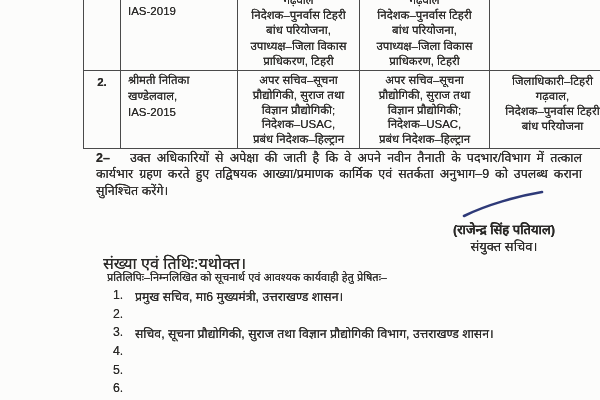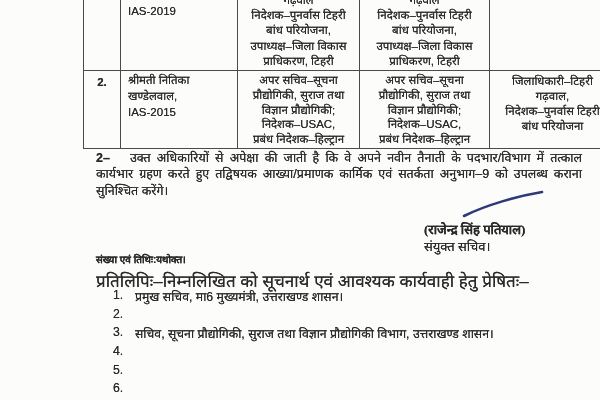--- a/index.html
+++ b/index.html
@@ -33,27 +33,27 @@
   .para2{
     position:absolute;left:96px;top:150px;width:486px;
     font-size:12.5px;line-height:16.3px;text-align:justify;
   }
   .para2 .para-num{display:inline-block;width:34px;font-weight:bold;}
 
   
   .sig-stroke{position:absolute;left:458px;top:188px;}
   .sign-block{
     position:absolute;left:424px;top:221px;width:160px;
-    font-size:13px;line-height:17px;font-family:Liberation Serif, serif;
+    text-align:center;font-size:13px;line-height:17px;
   }
   .sign-name{font-weight:bold;}
 
   
-  .ref-line{position:absolute;left:96px;top:252px;font-size:10px;font-weight:bold;}
-  .copy-heading{position:absolute;left:96px;top:269px;font-size:17px;text-align:right;}
+  .ref-line{position:absolute;left:103px;top:252px;font-size:16px;}
+  .copy-heading{position:absolute;left:107px;top:269px;font-size:11px;text-align:right;}
 
   
   .recipients{position:absolute;left:113px;top:288px;width:470px;font-size:12.3px;}
   .recipient{display:flex;height:18.7px;align-items:flex-start;}
   .recipient .num{width:22px;flex:0 0 22px;}
 </style>
 </head>
 <body>
 
 <div class="page ink">

